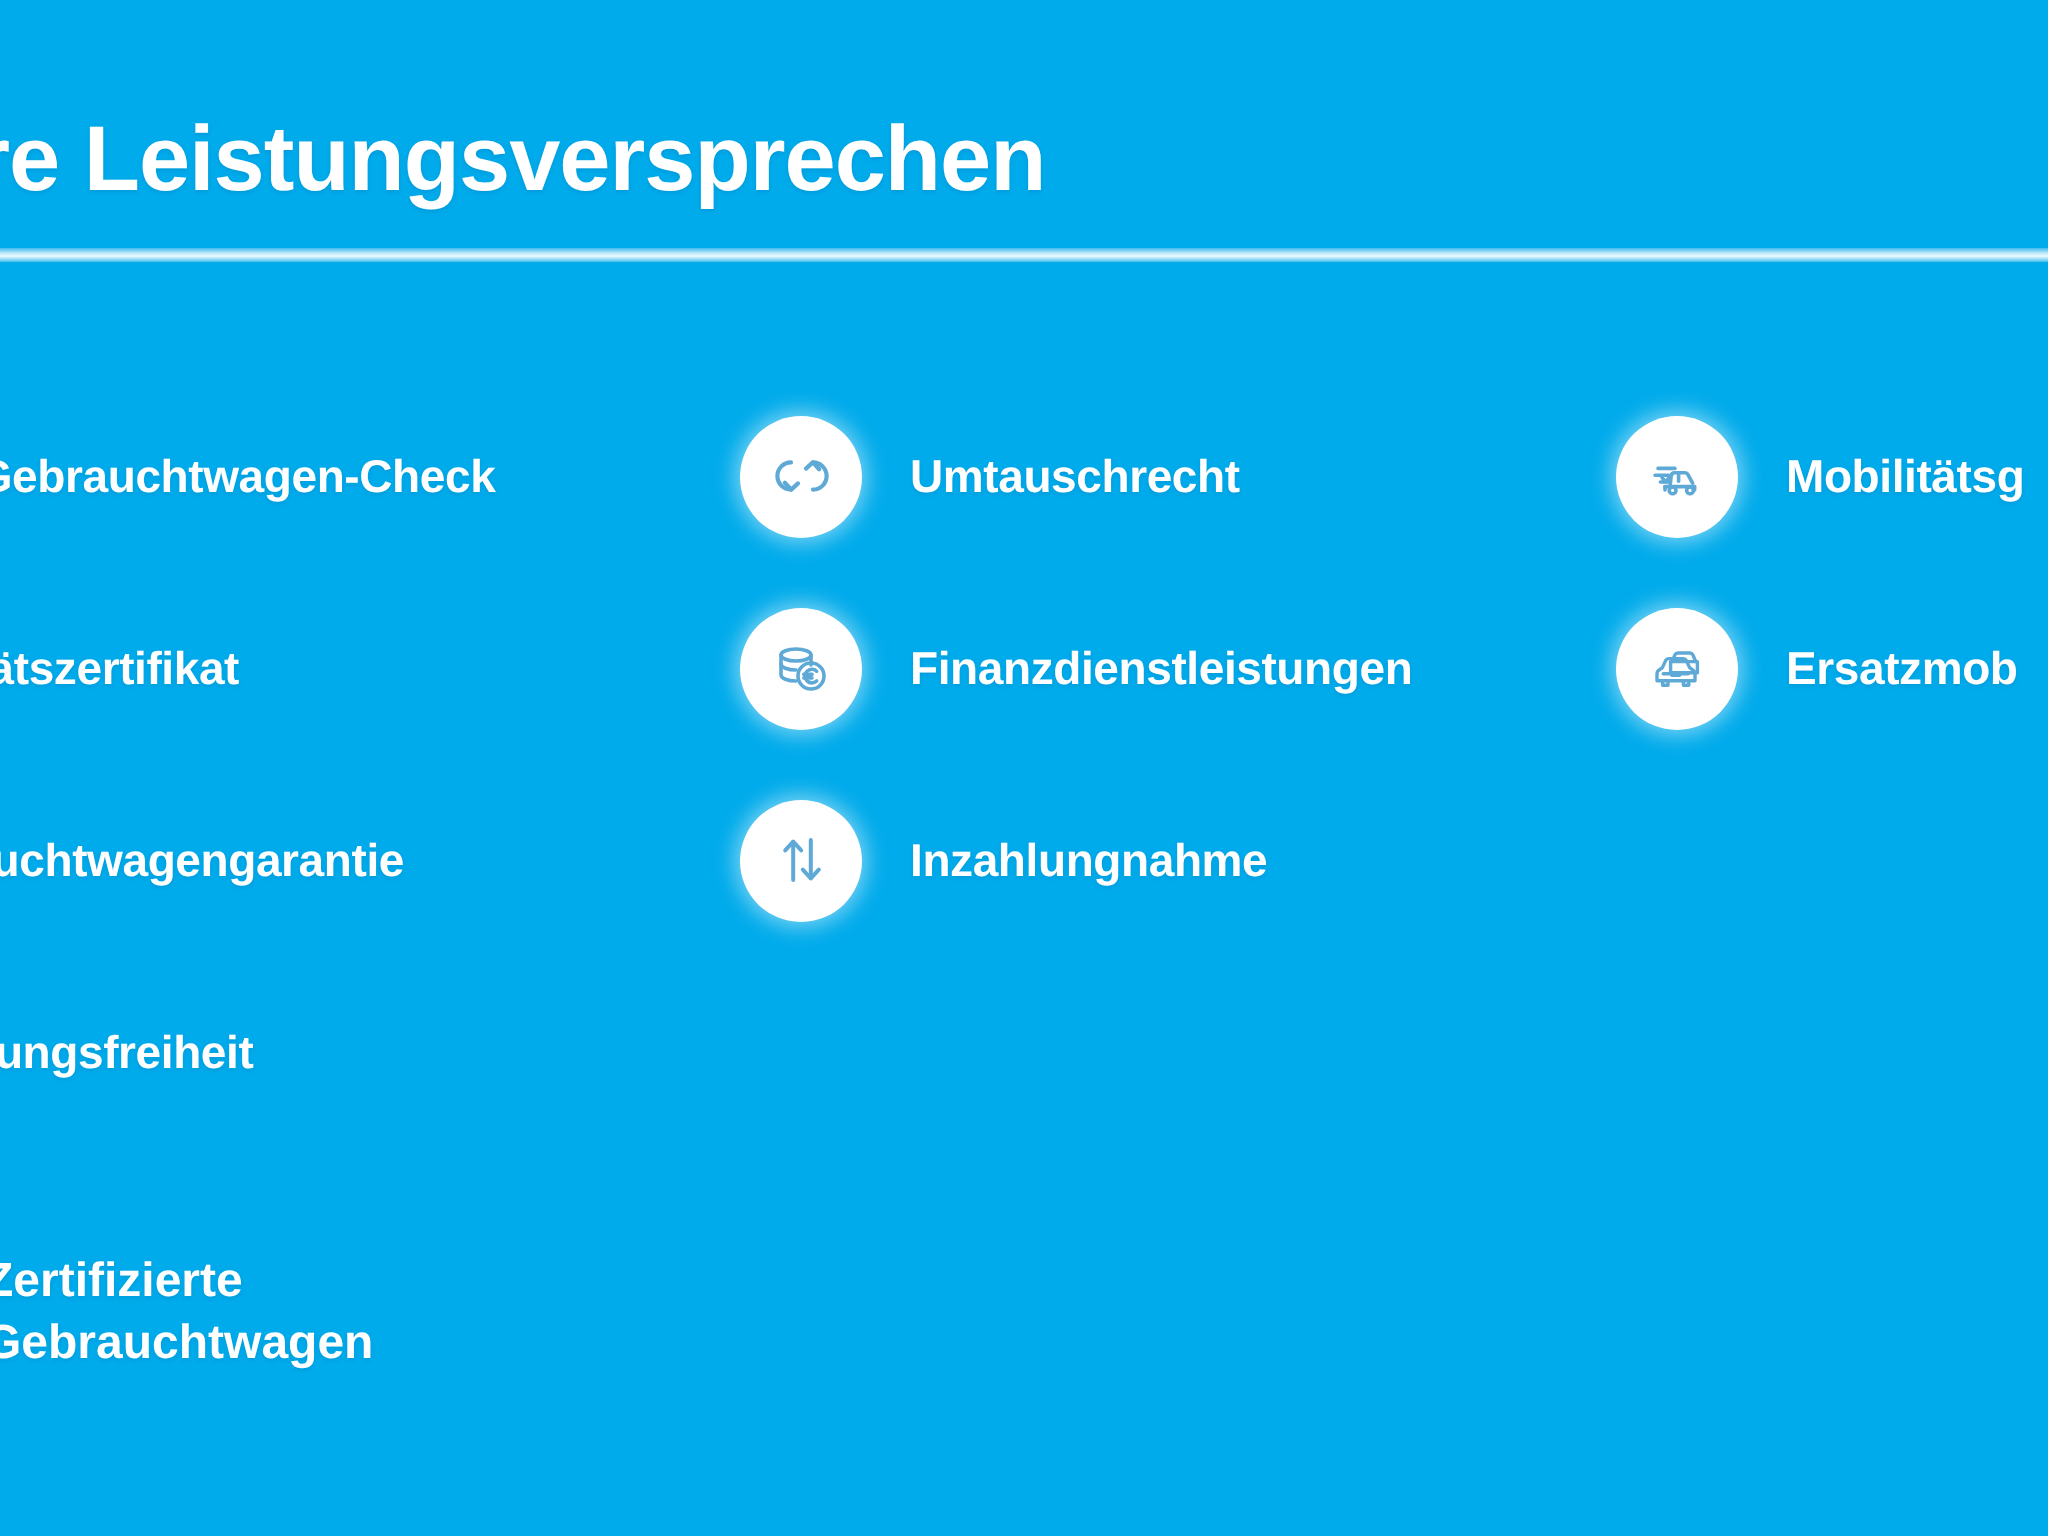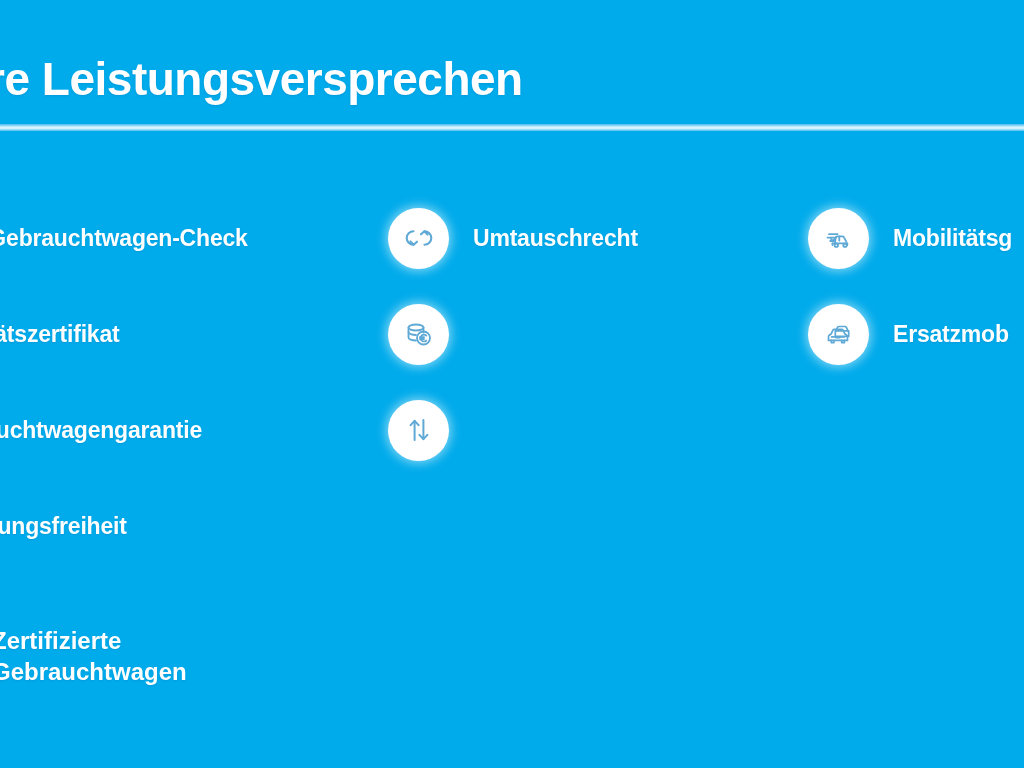--- a/index.html
+++ b/index.html
@@ -39,21 +39,21 @@
     background:linear-gradient(to bottom,
       rgba(120,200,240,0.55) 0%,
       rgba(205,238,252,0.95) 38%,
       rgba(235,250,255,1) 58%,
       rgba(140,210,242,0.5) 100%);
   }
 
   
   .col { position:absolute; top:190px; }
   #col-1 { left:-52px;  width:420px; }
-  #col-2 { left:388px;  width:420px;text-align:right; }
+  #col-2 { left:370px;  width:420px;text-align:right; }
   #col-3 { left:808px;  width:330px; }
 
   .row {
     position:relative;
     height:96px;
     display:flex;
     align-items:center;
   }
 
   .icon-circle {
@@ -141,32 +141,34 @@
         <svg width="40" height="40" viewBox="0 0 40 40" fill="none" stroke="#5fa9d6" stroke-width="1.8" stroke-linecap="round" stroke-linejoin="round">
           <ellipse cx="17" cy="13.5" rx="7.5" ry="3"></ellipse>
           <path d="M9.5 13.5v10c0 1.66 3.36 3 7.5 3"></path>
           <path d="M24.5 13.5v5"></path>
           <path d="M9.5 18c0 1.66 3.36 3 7.5 3"></path>
           <circle cx="24.5" cy="24" r="6.5"></circle>
           <path d="M27.3 21.6a3.4 3.4 0 1 0 0 4.9"></path>
           <path d="M20.9 23.2h4.1M20.9 25h4.1"></path>
         </svg>
       </span>
+      <span class="row-label">Finanzdienstleistungen</span>
     </div>
 
 
     <div class="row">
       <span class="icon-circle">
         <svg width="40" height="40" viewBox="0 0 40 40" fill="none" stroke="#5fa9d6" stroke-width="2" stroke-linecap="round" stroke-linejoin="round">
           <path d="M15.6 30V11"></path>
           <path d="M11.6 15.2l4-4.4 4 4.4"></path>
           <path d="M24.4 10v19"></path>
           <path d="M20.4 24.8l4 4.4 4-4.4"></path>
         </svg>
       </span>
+      <span class="row-label">Inzahlungnahme</span>
     </div>
 
   </div>
 
   <div class="col" id="col-3">
 
     <div class="row">
       <span class="icon-circle">
         <svg width="40" height="40" viewBox="0 0 40 40" fill="none" stroke="#5fa9d6" stroke-width="1.8" stroke-linecap="round" stroke-linejoin="round">
           <path d="M13.5 25.3h14.8"></path>

